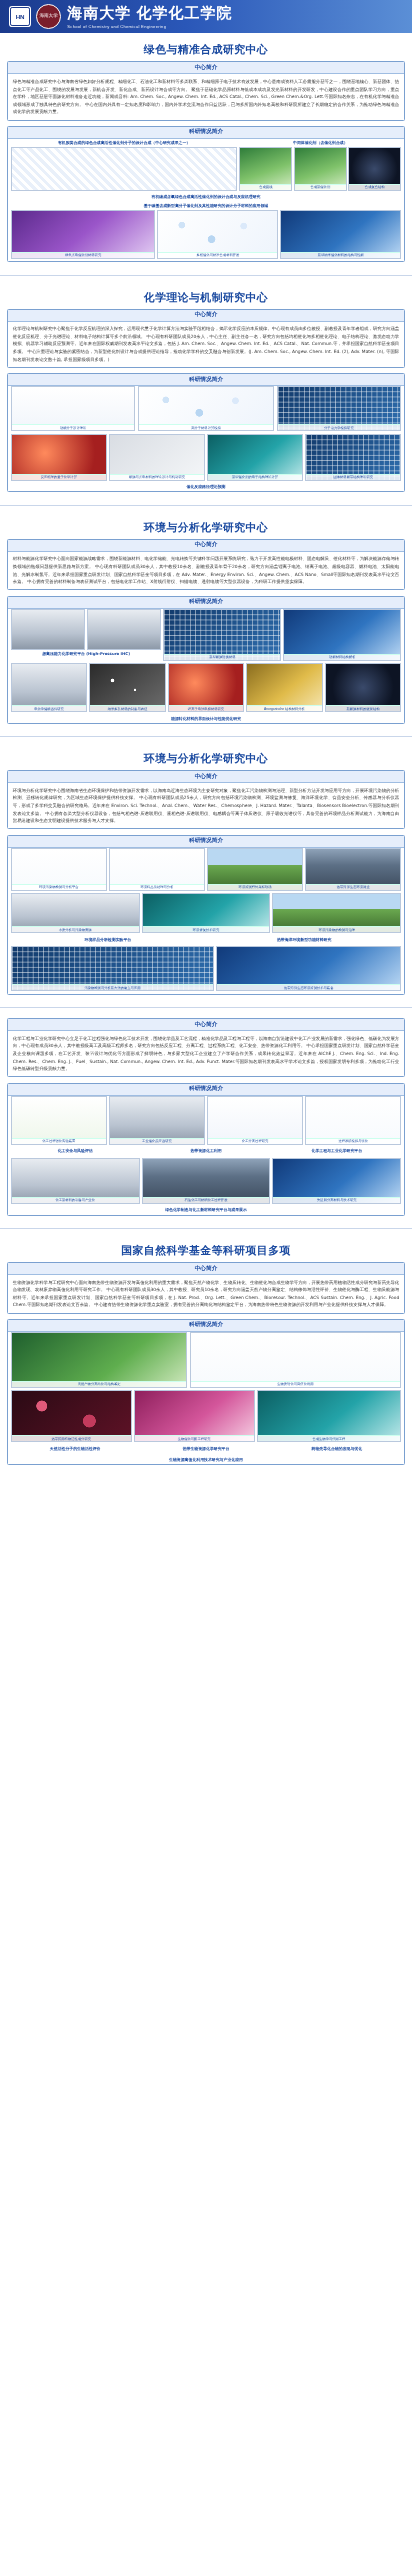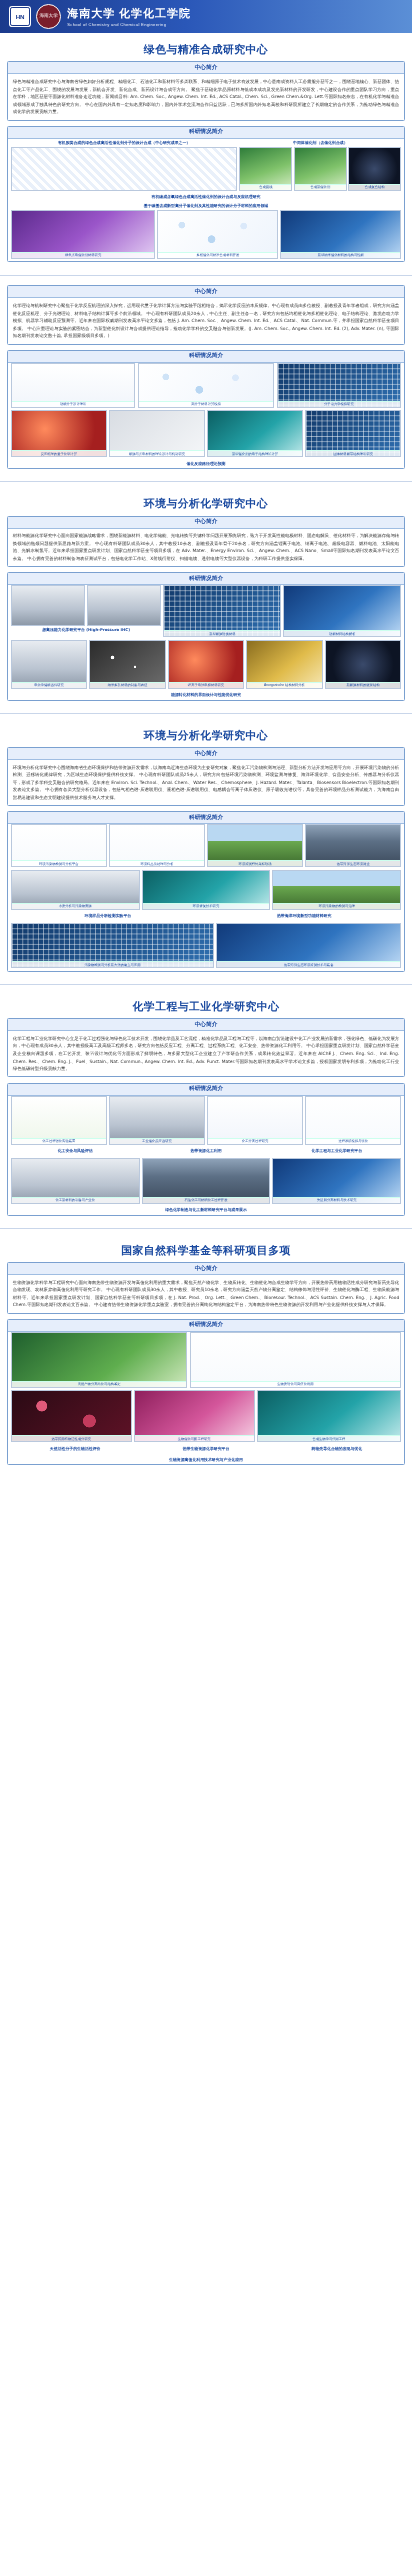--- a/index.html
+++ b/index.html
@@ -10,21 +10,21 @@
   .header{width:100%;height:33px;background:linear-gradient(90deg,#1b3a8c 0%,#2a57b8 45%,#5b8fd6 100%);
           display:flex;align-items:center;padding:0 9.3px;box-sizing:border-box;}
   .logo-badge{width:21.6px;height:21.6px;border-radius:3.1px;background:#fff;display:flex;align-items:center;
               justify-content:center;margin-right:5.2px;flex:none;}
   .logo-badge .inner{width:17.5px;height:17.5px;border-radius:2.1px;border:1px solid #1b3a8c;display:flex;
                      align-items:center;justify-content:center;font-size:6.2px;font-weight:bold;color:#1b3a8c;}
   .seal{width:23px;height:23px;border-radius:50%;background:#7a1d2b;border:1px solid #fff;display:flex;
         align-items:center;justify-content:center;color:#fff;font-size:4.6px;line-height:1.05;text-align:center;
         margin-right:6.2px;flex:none;}
   .htitle{color:#fff;}
-  .htitle .cn{font-size:11px;font-weight:bold;letter-spacing:1px;font-family:Liberation Serif, serif;}
+  .htitle .cn{font-size:15px;font-weight:bold;letter-spacing:1px;font-family:Liberation Sans, sans-serif;}
   .htitle .en{font-size:4.1px;letter-spacing:0.3px;opacity:.92;margin-top:1px;}
 
   
   .section{padding:5.2px 7.2px 3.1px 7.2px;box-sizing:border-box;}
   .sec-title{text-align:center;font-size:10.8px;font-weight:bold;color:#1b4aa0;margin:5.2px 0 4.1px 0;
              letter-spacing:0.5px;font-family:"DejaVu Sans",sans-serif;}
   .hr{height:0.5px;background:#c9d6ea;margin:4.1px 0 5.2px 0;}
 
   .panel{border:0.5px solid #7aa0d0;border-radius:1.5px;margin-bottom:5.2px;background:#fff;}
   .panel-head{background:#e6eefb;border-bottom:0.5px solid #9fbde2;text-align:center;font-size:5.7px;
@@ -139,20 +139,21 @@
         <div class="cell art-blue" style="height:49px;flex:1;">
           <div class="capbar">新型纳米催化材料的结构与性能</div>
         </div>
       </div>
     </div>
   </div>
 
   <div class="hr"></div>
 
   <div class="section">
+    <div class="sec-title">化学理论与机制研究中心</div>
 
     <div class="panel">
       <div class="panel-head">中心简介</div>
       <div class="panel-body">化学理论与机制研究中心聚焦于化学反应机理的深入探究，运用现代量子化学计算方法与实验手段相结合，揭示化学反应的本质规律。中心现有成员由多位教授、副教授及青年学者组成，研究方向涵盖催化反应机理、分子光谱理论、材料电子结构计算等多个前沿领域。
 
 中心现有科研团队成员20余人，中心主任、副主任各一名，研究方向包括均相催化与多相催化理论、电子结构理论、激发态动力学模拟、机器学习辅助反应预测等。近年来在国际权威期刊发表高水平论文多篇，包括 J. Am. Chem. Soc.、Angew. Chem. Int. Ed.、ACS Catal.、Nat. Commun.等，并承担国家自然科学基金项目多项。
 
 中心注重理论与实验的紧密结合，为新型催化剂设计与合成提供理论指导，推动化学学科的交叉融合与创新发展。(J. Am. Chem. Soc., Angew. Chem. Int. Ed. (2), Adv. Mater. (n), 等国际知名期刊发表论文数十篇, 承担国家级项目多项。)</div>
     </div>
 
@@ -305,21 +306,20 @@
         <div class="cell art-blue" style="height:45px;flex:1;">
           <div class="capbar">热带海洋生态环境监测技术与装备</div>
         </div>
       </div>
     </div>
   </div>
 
   <div class="hr"></div>
 
   <div class="section">
-    <div class="sec-title">化学工程与工业化学研究中心</div>
 
     <div class="panel">
       <div class="panel-head">中心简介</div>
       <div class="panel-body">化学工程与工业化学研究中心立足于化工过程强化与绿色化工技术开发，围绕化学品及工艺流程，精准化学品及工程与工程等，以海南自贸港建设中化工产业发展的新需求，强化绿色、低碳化为发展方向，中心现有成员30余人，其中教授级高工及高级工程师多名，研究方向包括反应工程、分离工程、过程系统工程、化工安全、热带资源化工利用等。
 
 中心承担国家重点研发计划、国家自然科学基金及企业横向课题多项，在工艺开发、装置设计与优化等方面形成了鲜明特色，与多家大型化工企业建立了产学研合作关系，成果转化效益显著。近年来在 AIChE J.、Chem. Eng. Sci.、Ind. Eng. Chem. Res.、Chem. Eng. J.、Fuel、Sustain., Nat. Commun., Angew. Chem. Int. Ed., Adv. Funct. Mater.等国际知名期刊发表高水平学术论文多篇，授权国家发明专利多项，为推动化工行业绿色低碳转型升级贡献力量。</div>
     </div>
 
     <div class="panel">
       <div class="panel-head">科研情况简介</div>

